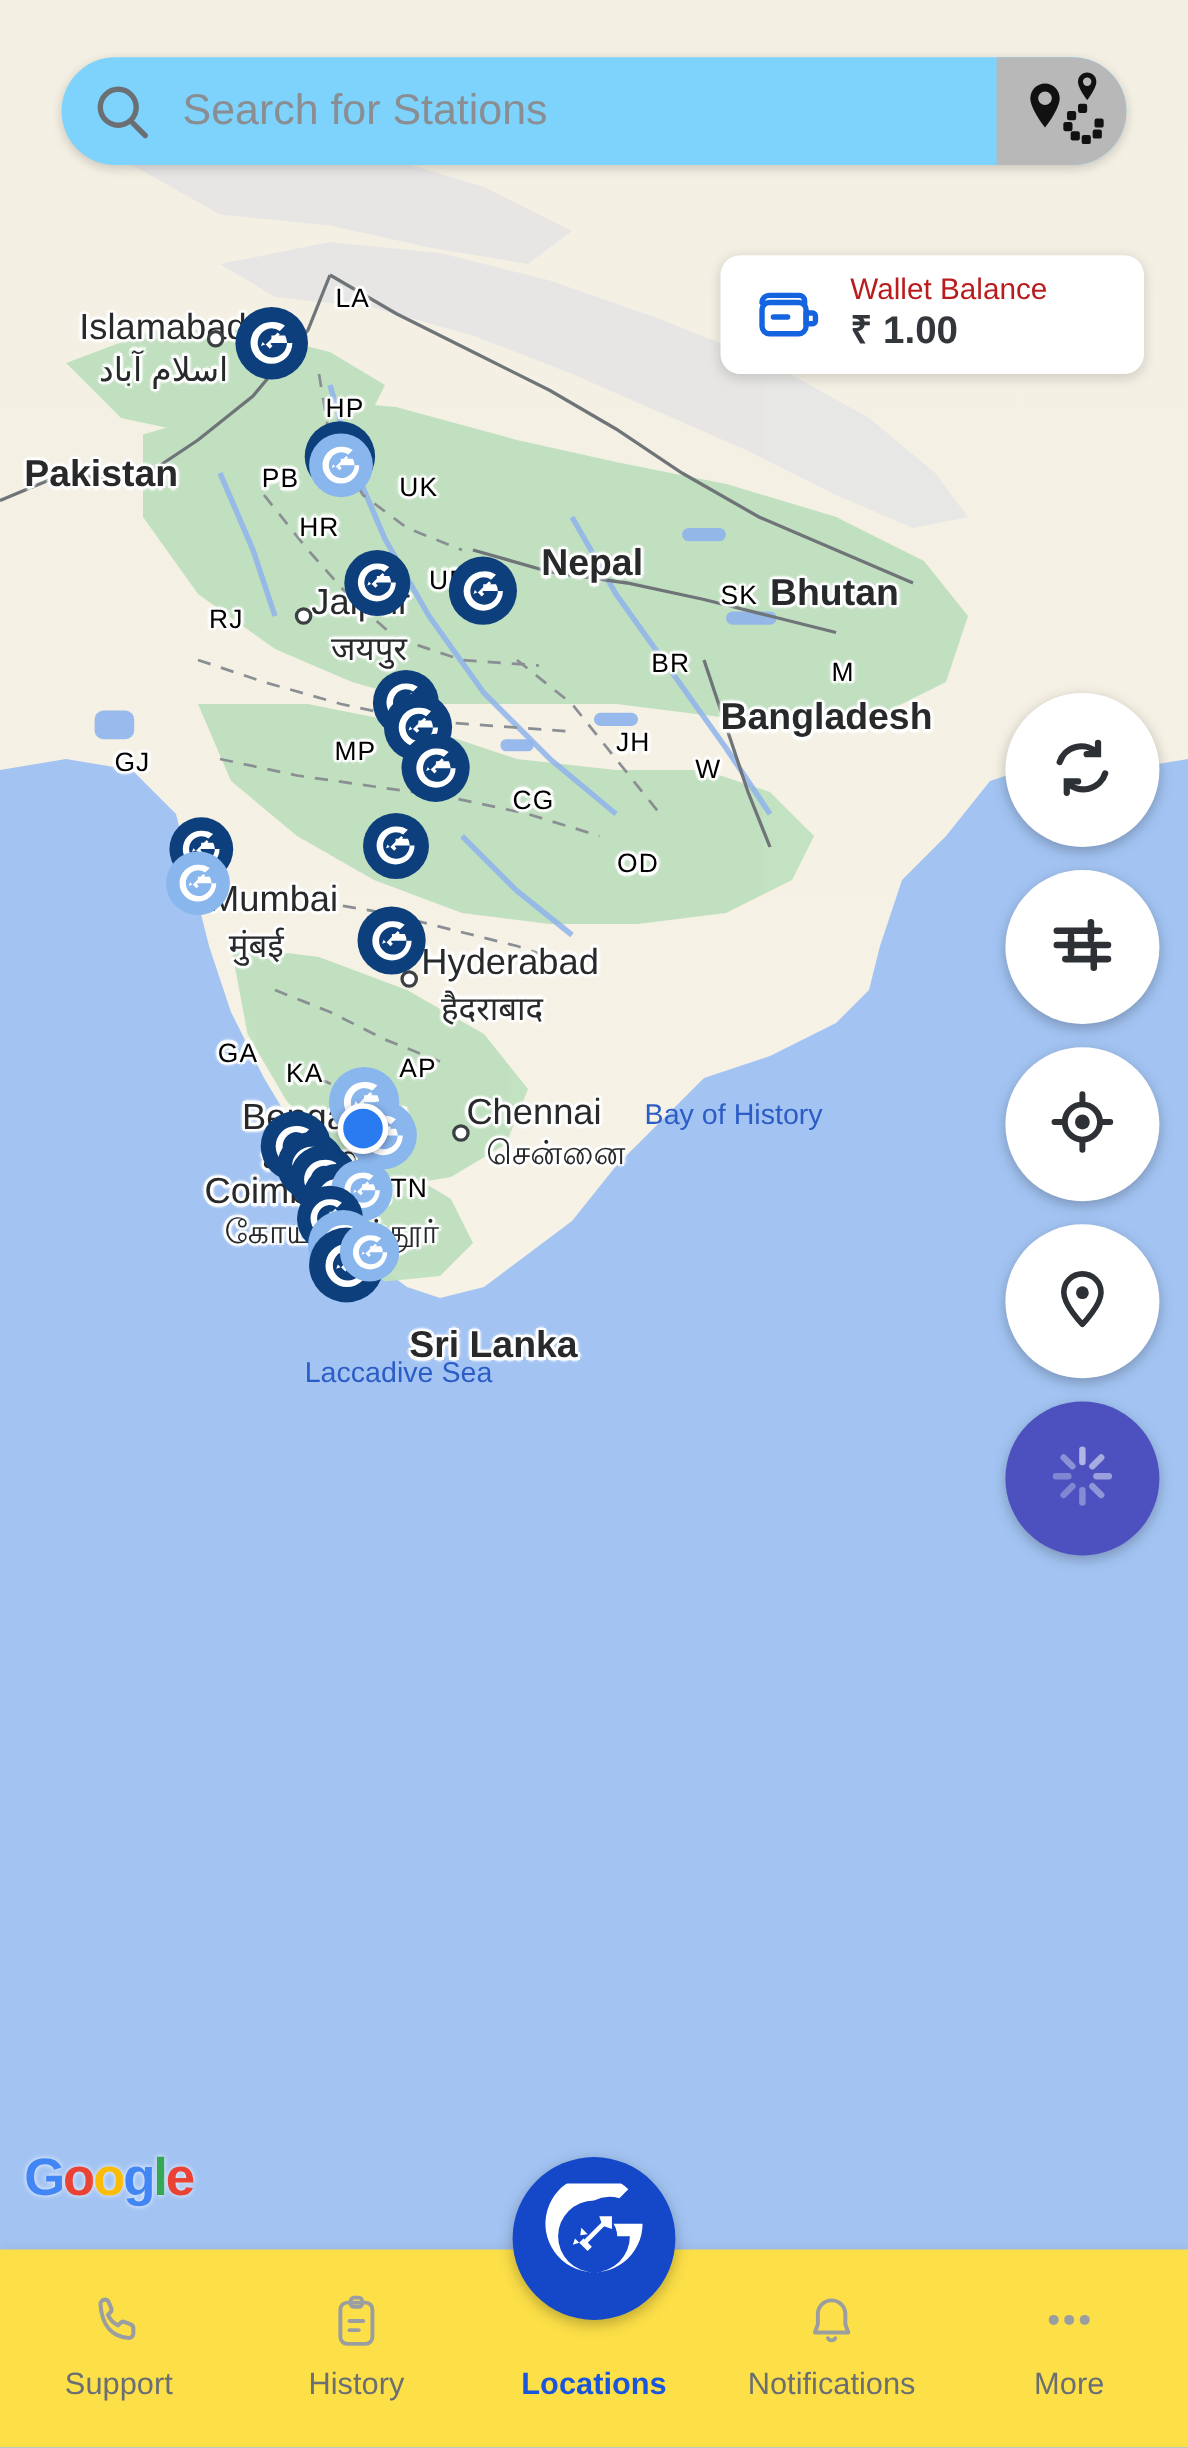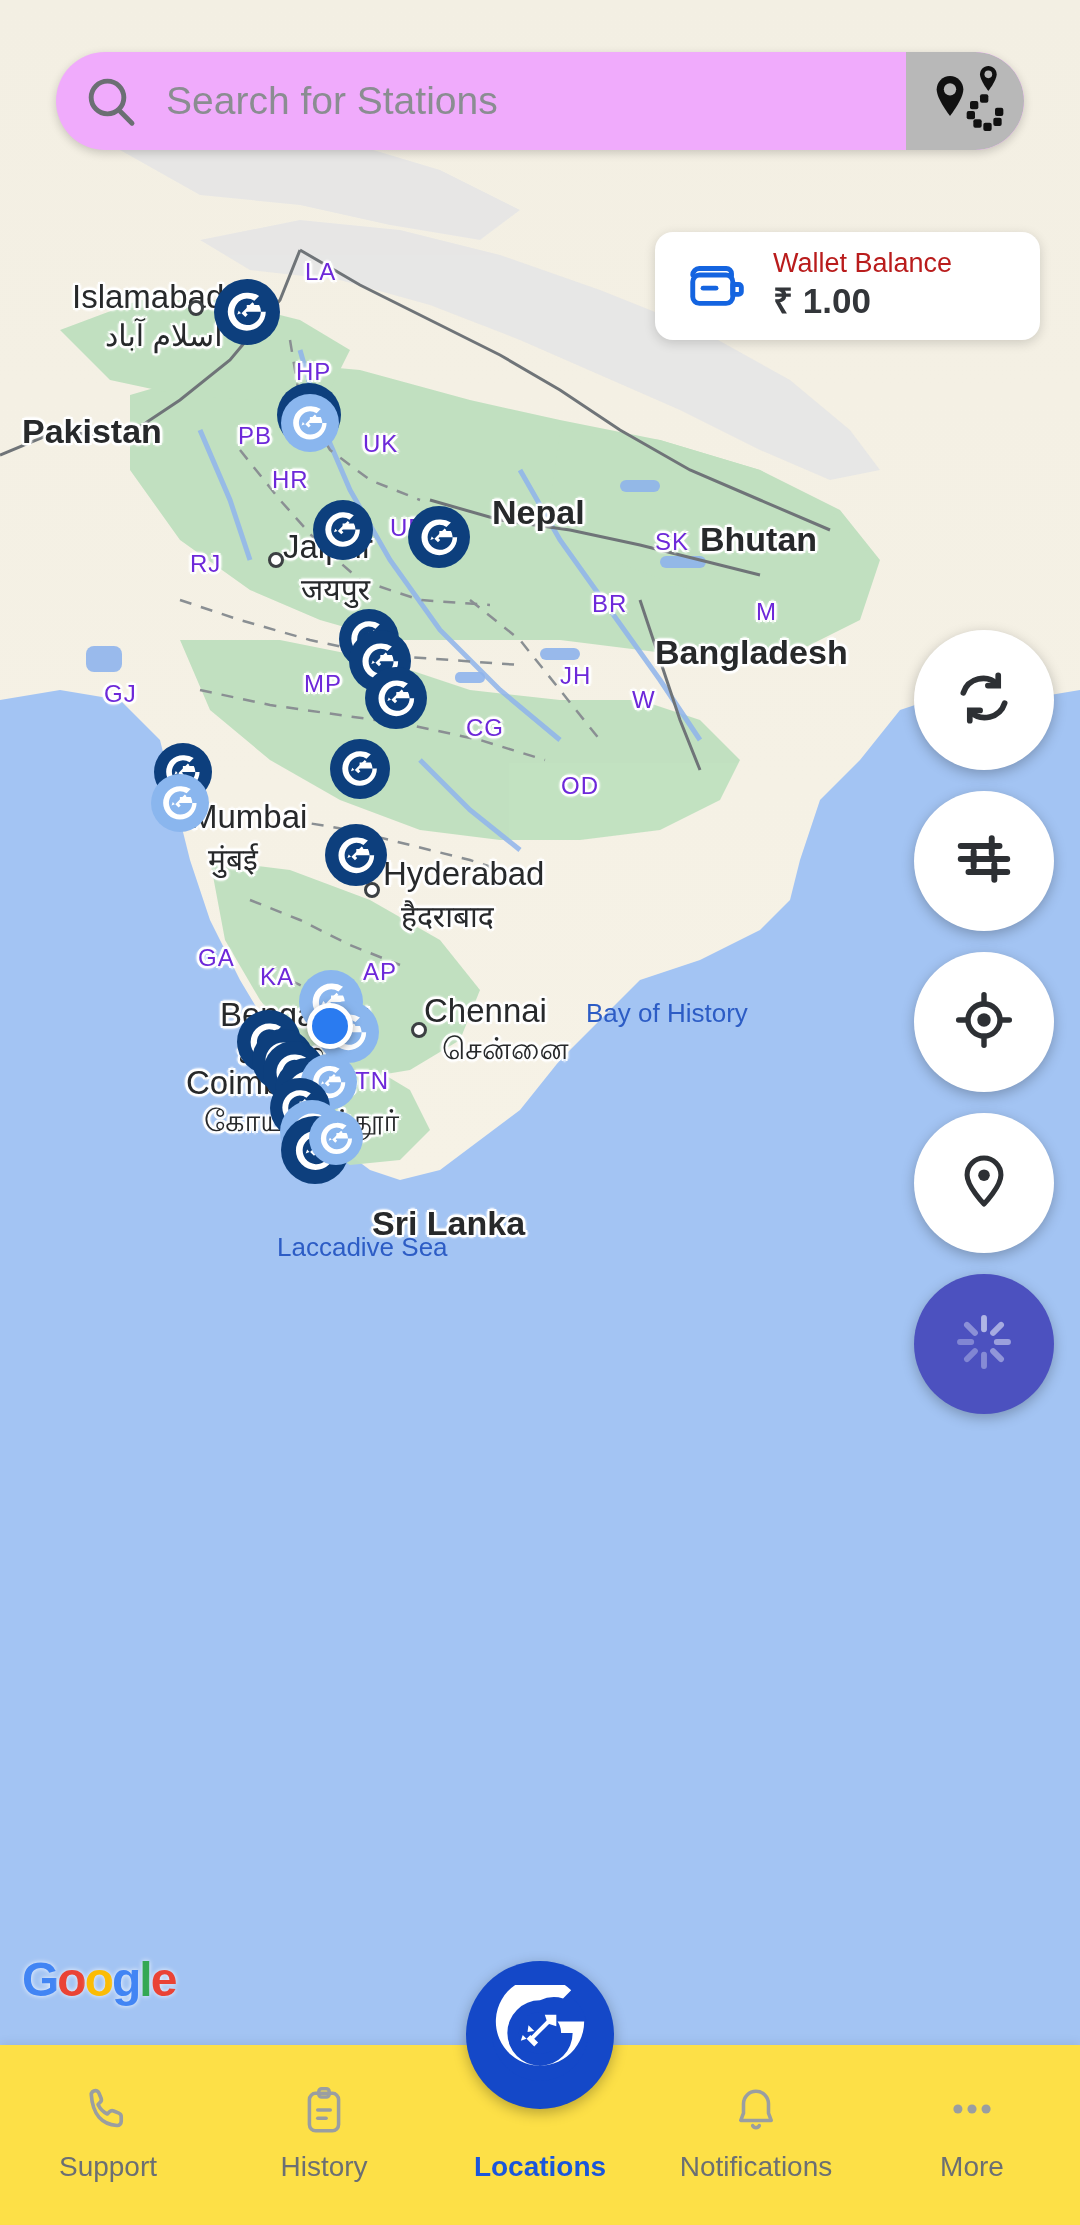--- a/index.html
+++ b/index.html
@@ -18,21 +18,21 @@
   .map-label {
     position:absolute; white-space:nowrap; pointer-events:none;
     font-family:"Liberation Sans", sans-serif;
     text-shadow:
       -2px -2px 0 #fff, 2px -2px 0 #fff, -2px 2px 0 #fff, 2px 2px 0 #fff,
       -3px 0 2px #fff, 3px 0 2px #fff, 0 -3px 2px #fff, 0 3px 2px #fff;
   }
   .lbl-country { font-size:34px; font-weight:700; color:#27292b; }
   .lbl-city    { font-size:33px; font-weight:400; color:#27292b; }
   .lbl-native  { font-size:30px; font-weight:400; color:#27292b; }
-  .lbl-state   { font-size:24px; font-weight:400; color:#6d28d9; letter-spacing:1px;}
+  .lbl-state   { font-size:24px; font-weight:400; color:#000000; letter-spacing:1px;}
   .lbl-sea     { font-size:26px; font-weight:400; color:#2c5cc5; text-shadow:none; }
   .city-dot {
     position:absolute; width:16px; height:16px; border-radius:50%;
     background:#fff; border:3px solid #3c4043; pointer-events:none;
   }
 
   
   .station {
     position:absolute; border-radius:50%;
     display:flex; align-items:center; justify-content:center;
@@ -43,21 +43,21 @@
 
   .user-dot {
     position:absolute; width:46px; height:46px; border-radius:50%;
     background:#2a7bf0; border:5px solid #fff;
     box-shadow:0 2px 8px rgba(0,0,0,.35);
   }
 
   
   #search-bar {
     position:absolute; left:56px; top:52px; width:968px; height:98px;
-    background:#f0abfc; border-radius:49px;
+    background:#7dd3fc; border-radius:49px;
     display:flex; align-items:center;
     box-shadow:0 3px 10px rgba(0,0,0,.18);
     overflow:hidden;
     justify-content:flex-end;
   }
   #search-icon { width:110px; display:flex; align-items:center; justify-content:center; flex:0 0 auto; }
   #search-input {
     flex:1 1 auto; border:none; outline:none; background:transparent;
     font-family:"Liberation Sans", sans-serif; font-size:39px; color:#5f6368;
     height:100%;
@@ -227,21 +227,21 @@
       <div class="map-label lbl-state" style="left: 632px; top: 686px;">W</div>
       <div class="map-label lbl-state" style="left: 466px; top: 714px;">CG</div>
       <div class="map-label lbl-state" style="left: 537px; top: 772px; padding-left: 24px;">OD</div>
       <div class="map-label lbl-state" style="left: 198px; top: 944px;">GA</div>
       <div class="map-label lbl-state" style="left: 260px; top: 963px;">KA</div>
       <div class="map-label lbl-state" style="left: 363px; top: 958px;">AP</div>
       <div class="map-label lbl-state" style="left: 355px; top: 1067px;">TN</div>
       <div class="map-label lbl-sea" style="left: 586px; top: 998px;">Bay of History</div>
       <div class="map-label lbl-sea" style="left: 277px; top: 1232px;">Laccadive Sea</div>
       <div class="map-label lbl-city" style="left: 72px; top: 278px;">Islamabad</div>
-      <div class="map-label lbl-native" style="left: 90px; top: 318px; margin-left: 15px;">اسلام آباد</div>
+      <div class="map-label lbl-native" style="left: 90px; top: 318px;">اسلام آباد</div>
       <div class="city-dot" style="left: 188px; top: 300px;"></div>
       <div class="map-label lbl-city" style="left: 283px; top: 528px;">Jaipur</div>
       <div class="map-label lbl-native" style="left: 301px; top: 568px;">जयपुर</div>
       <div class="city-dot" style="left: 268px; top: 552px;"></div>
       <div class="map-label lbl-city" style="left: 190px; top: 798px;">Mumbai</div>
       <div class="map-label lbl-native" style="left: 208px; top: 838px;">मुंबई</div>
       <div class="map-label lbl-city" style="left: 383px; top: 855px;">Hyderabad</div>
       <div class="map-label lbl-native" style="left: 401px; top: 895px;">हैदराबाद</div>
       <div class="city-dot" style="left: 364px; top: 882px;"></div>
       <div class="map-label lbl-city" style="left: 220px; top: 996px;">Bengaluru</div>

